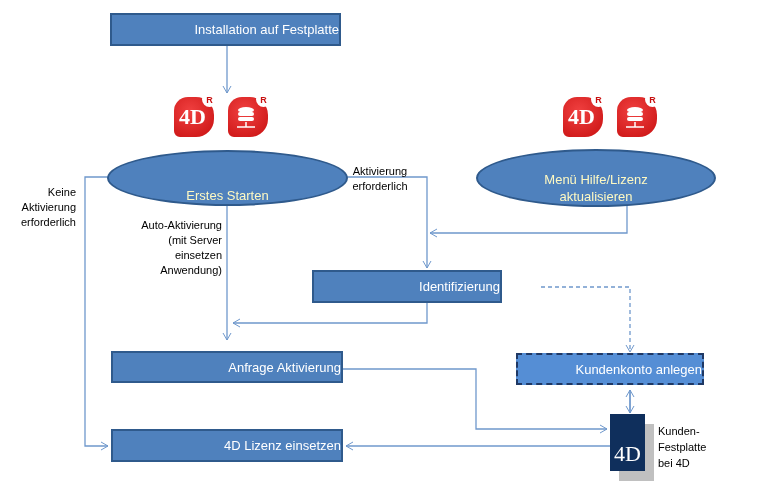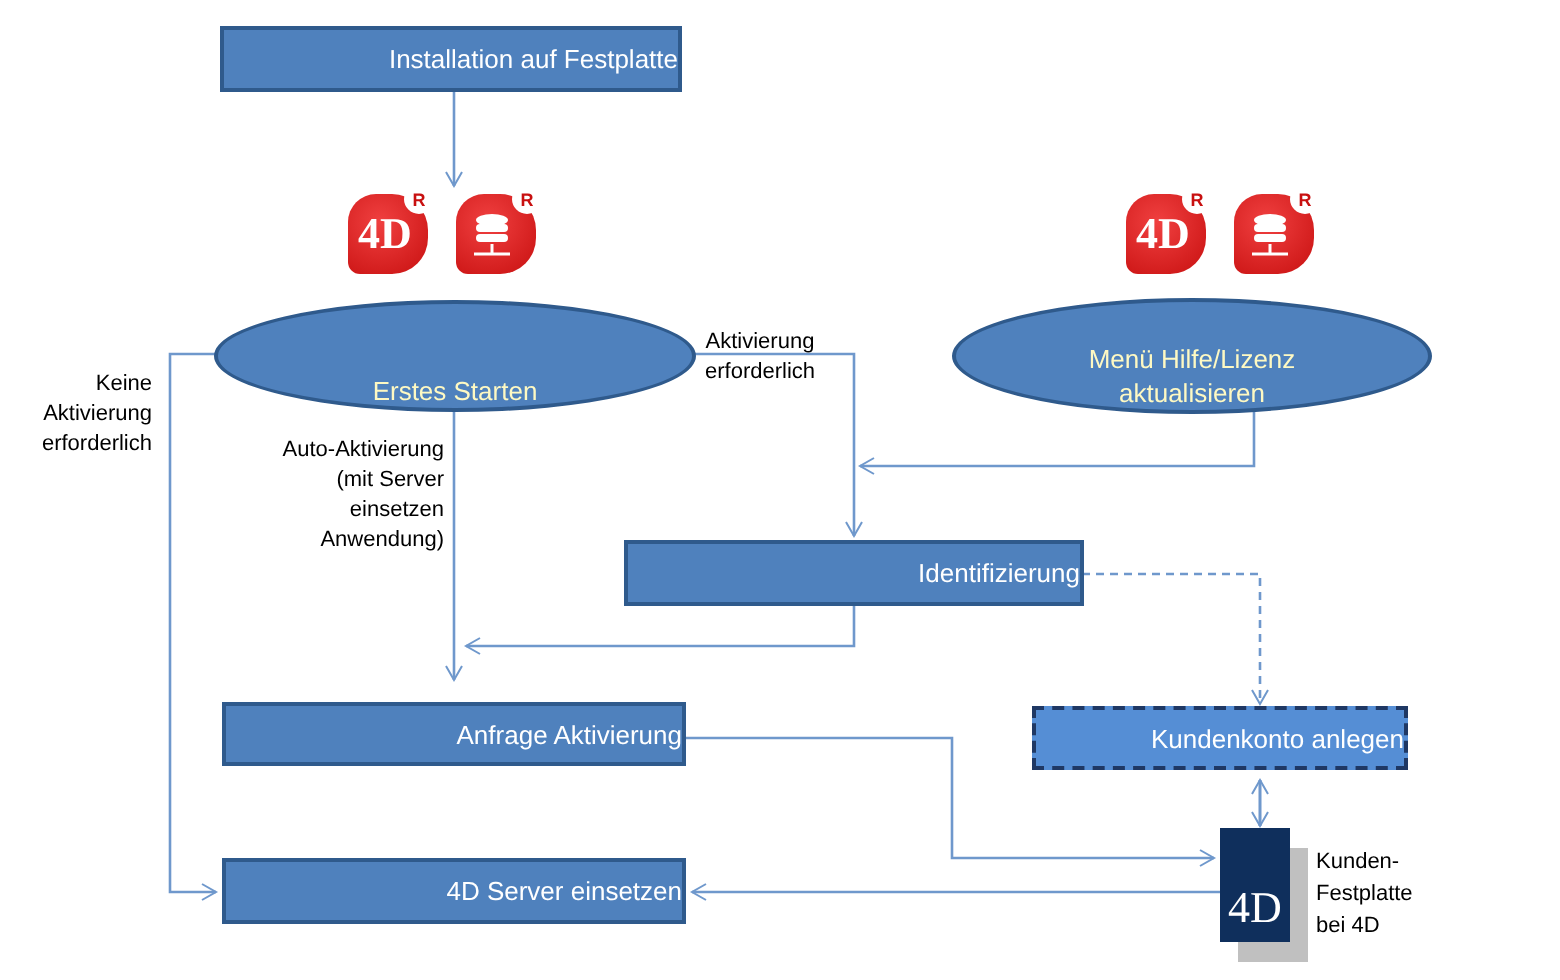--- a/index.html
+++ b/index.html
@@ -79,34 +79,34 @@
 </div>
 
 <div class="ellipse" style="left:476px;top:149px;width:240px;height:58px;">
   <span style="width:140px;">Menü Hilfe/Lizenz aktualisieren</span>
 </div>
 
 <div class="label right" style="left:4px;top:185px;width:72px;">Keine Aktivierung erforderlich</div>
 <div class="label right" style="left:340px;top:164px;width:80px;text-align:center;">Aktivierung erforderlich</div>
 <div class="label right" style="left:122px;top:218px;width:100px;">Auto-Aktivierung (mit Server einsetzen Anwendung)</div>
 
-<div class="box" style="left:312px;top:270px;width:230px;height:33px;">
+<div class="box" style="left:312px;top:270px;width:190px;height:33px;">
   <span>Identifizierung</span>
 </div>
 
 <div class="box" style="left:111px;top:351px;width:232px;height:32px;">
   <span>Anfrage Aktivierung</span>
 </div>
 
 <div class="box dashed" style="left:516px;top:353px;width:188px;height:32px;">
   <span>Kundenkonto  anlegen</span>
 </div>
 
 <div class="box" style="left:111px;top:429px;width:232px;height:33px;">
-  <span>4D Server  einsetzen</span>
+  <span>4D Lizenz  einsetzen</span>
 </div>
 
 <div class="logo-shadow" style="left:619px;top:424px;width:35px;height:57px;"></div>
 <div class="logo4d" style="left:610px;top:414px;width:35px;height:57px;">
   <span style="margin-bottom:4px;">4D</span>
 </div>
 
 <div class="label" style="left:658px;top:423px;width:70px;white-space:pre-line;line-height:16px;">Kunden-
 Festplatte
 bei 4D</div>

